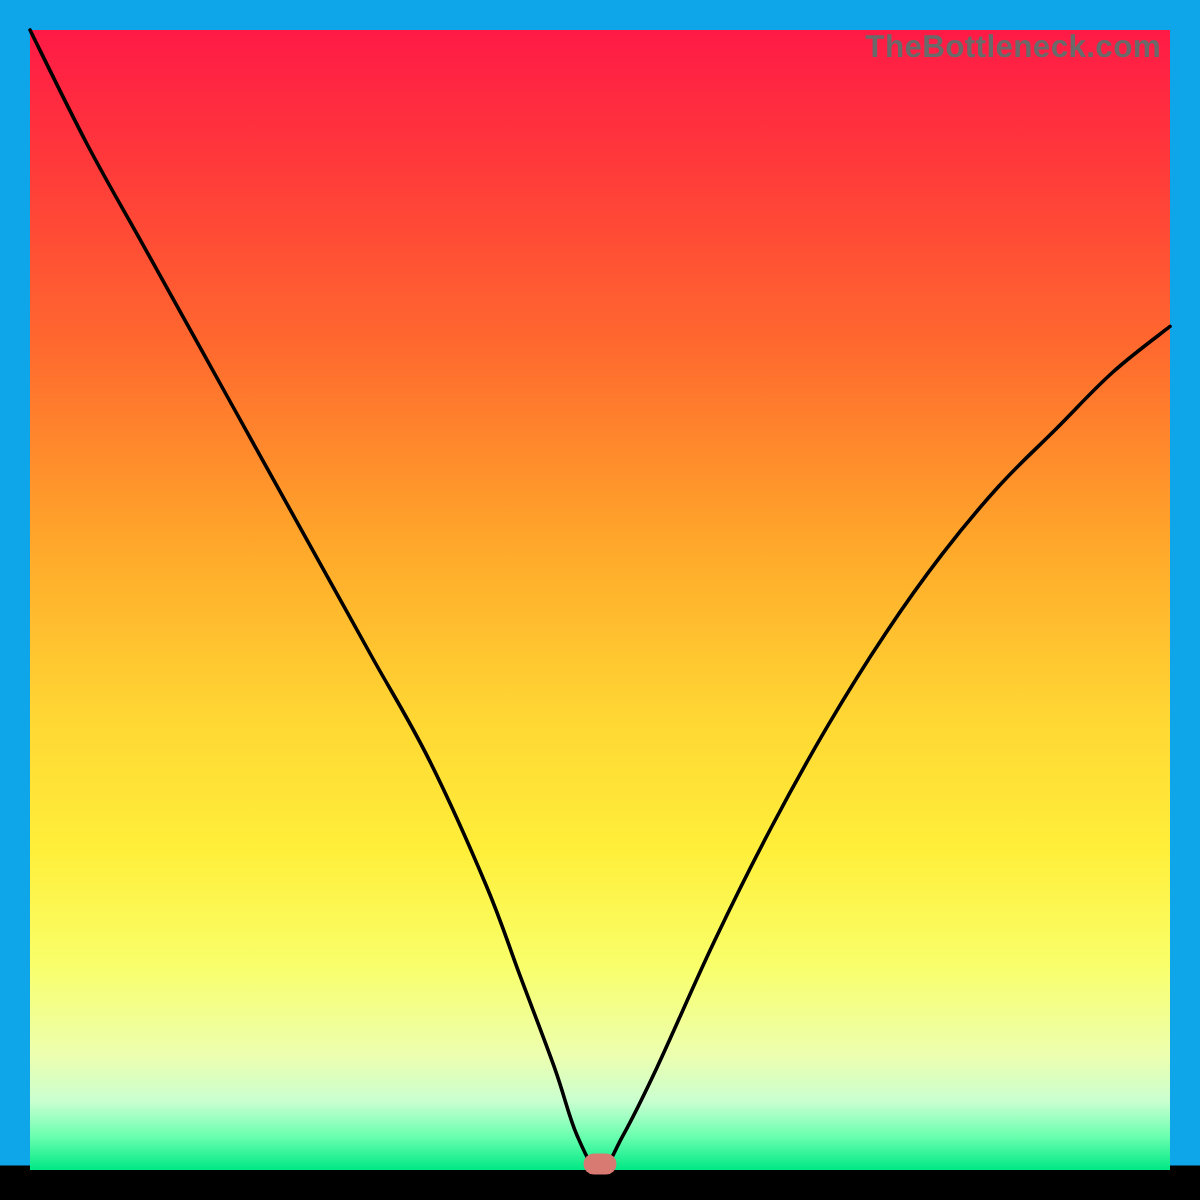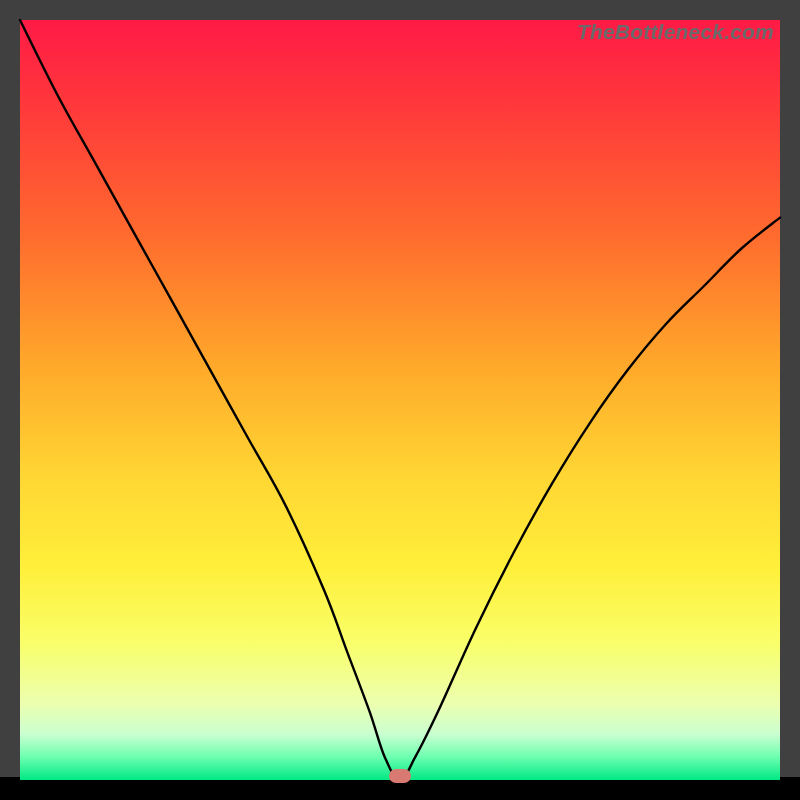--- a/index.html
+++ b/index.html
@@ -1,22 +1,21 @@
 <!DOCTYPE html>
 <html><head>
 <meta charset="utf-8">
 <style>
   * { margin: 0; padding: 0; box-sizing: border-box; }
   html, body { width: 800px; height: 800px; overflow: hidden; background: #000; }
   .frame {
     position: relative;
     width: 800px;
     height: 777px;
-    background: #404040;
-    font-style: italic;
+    background: #0ea5e9;
   }
   .plot-area {
     position: absolute;
     left: 20px;
     top: 20px;
     width: 760px;
     height: 760px;
     background: linear-gradient(to bottom,
       #ff1a46 0%,
       #ff3a3a 12%,

